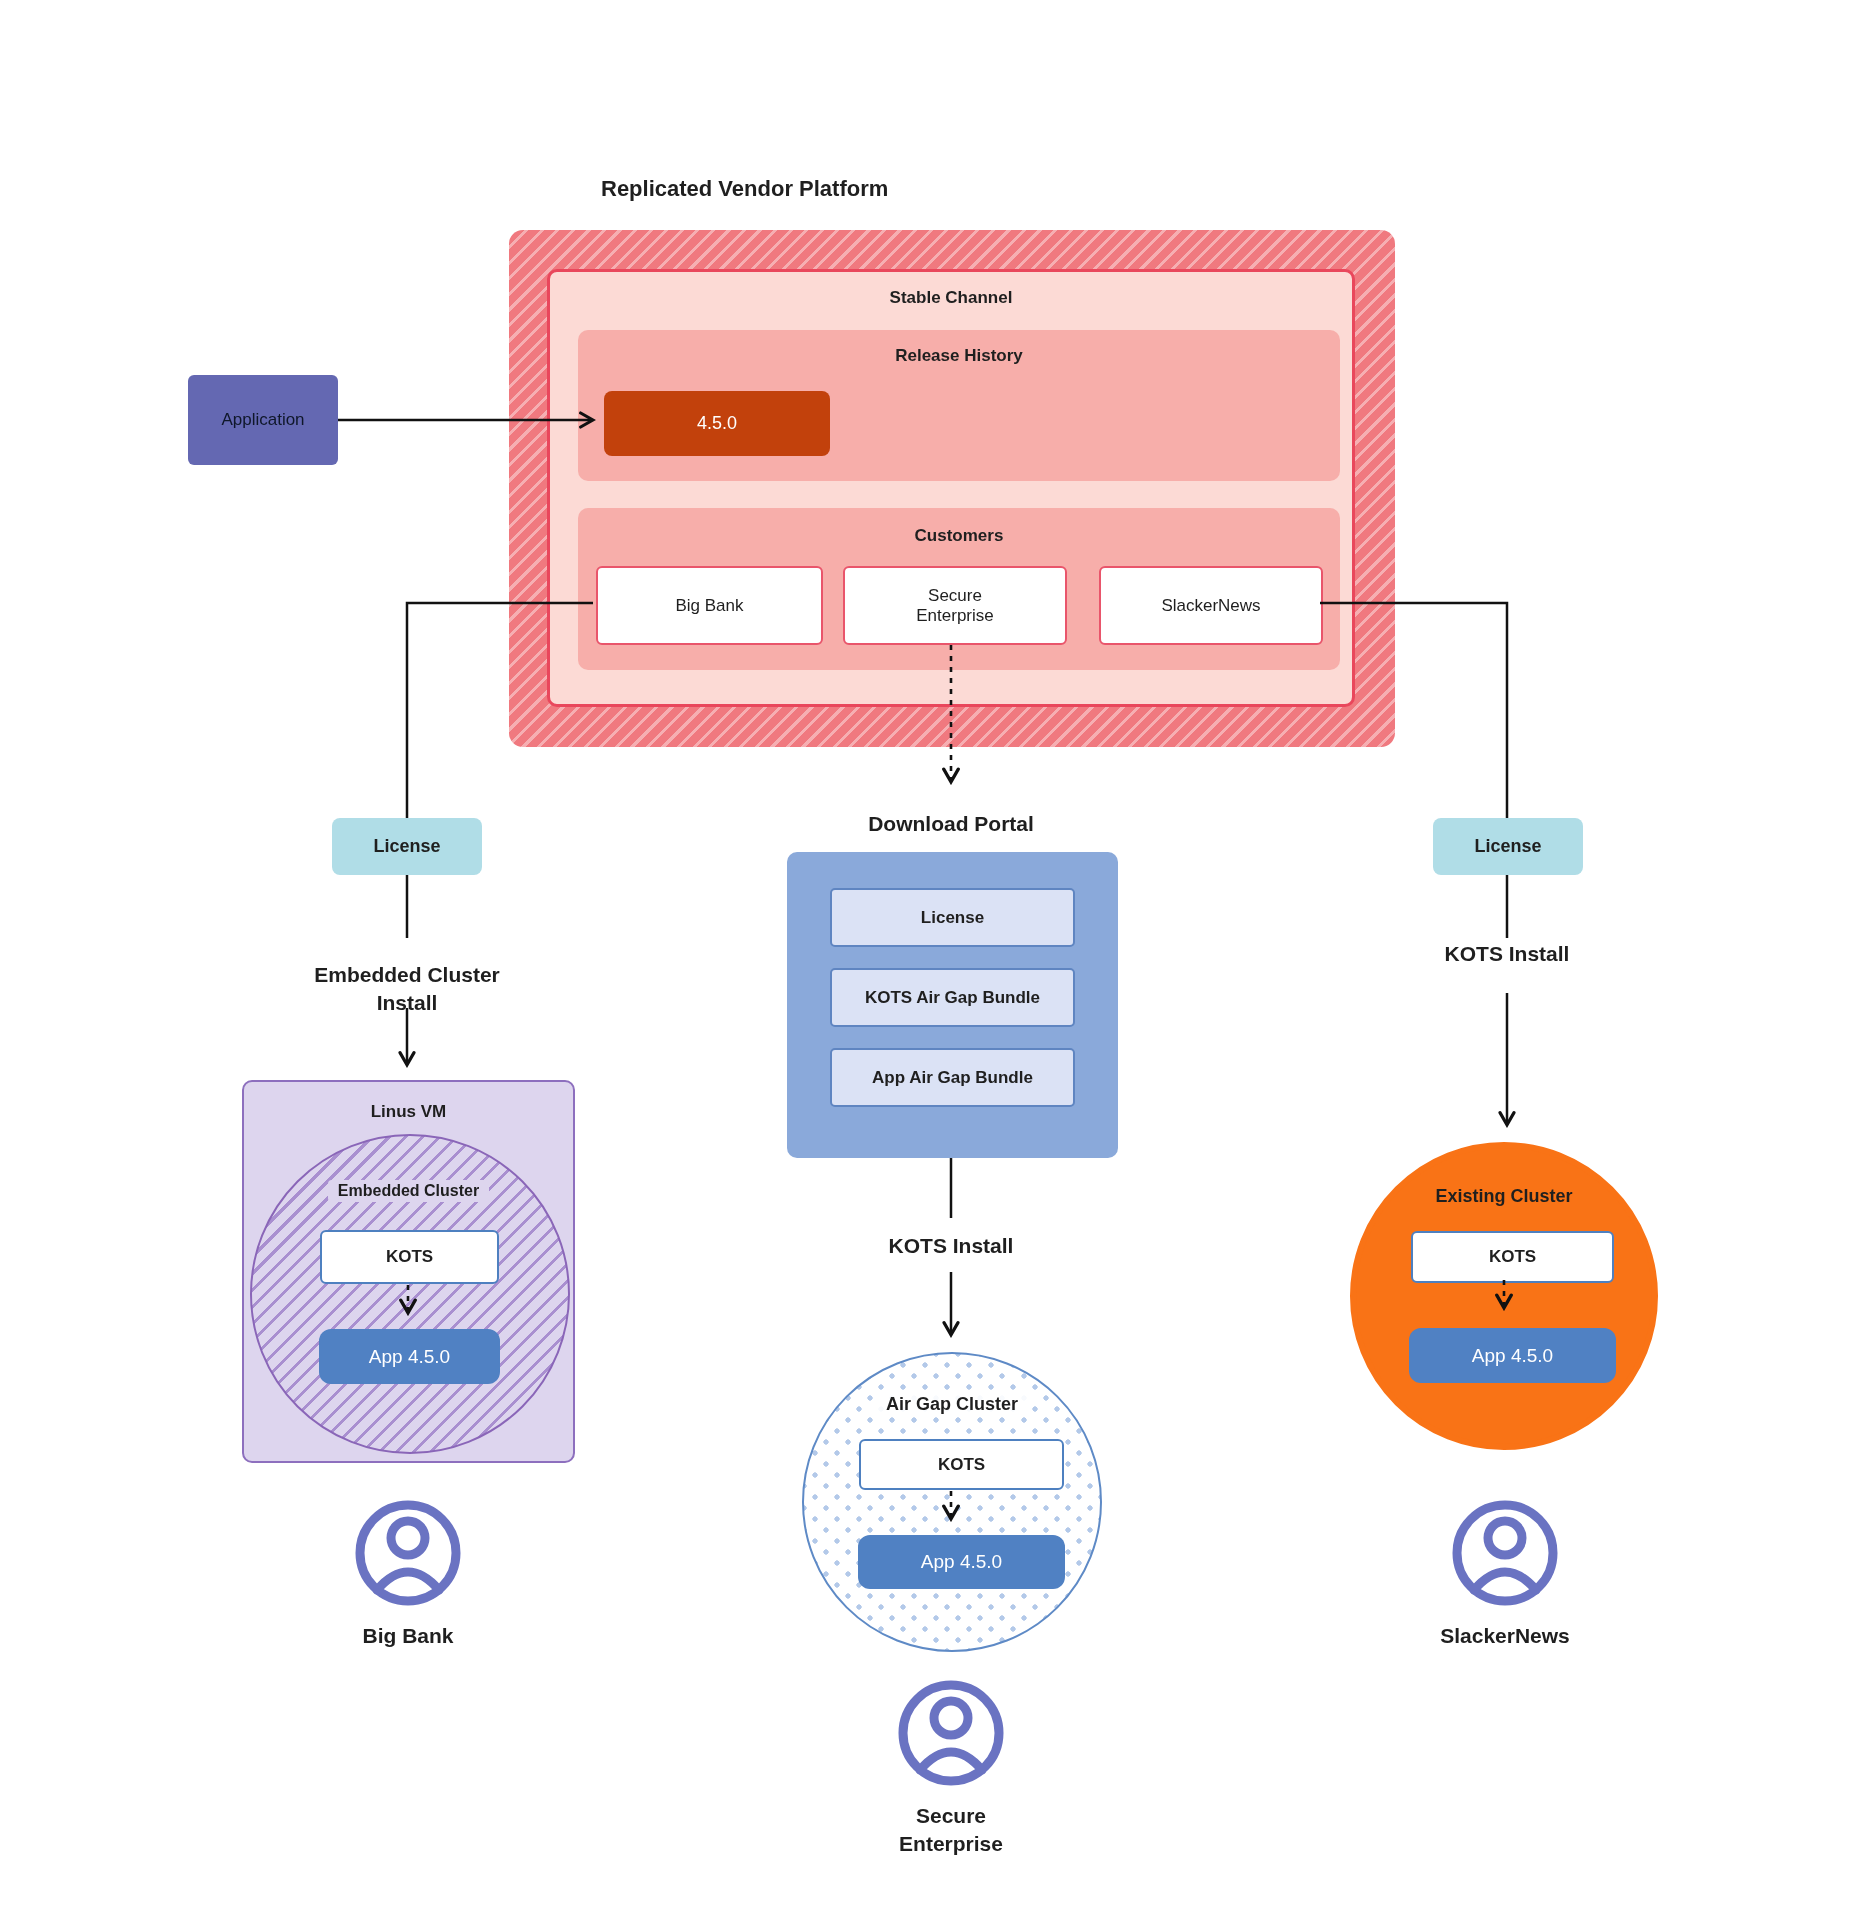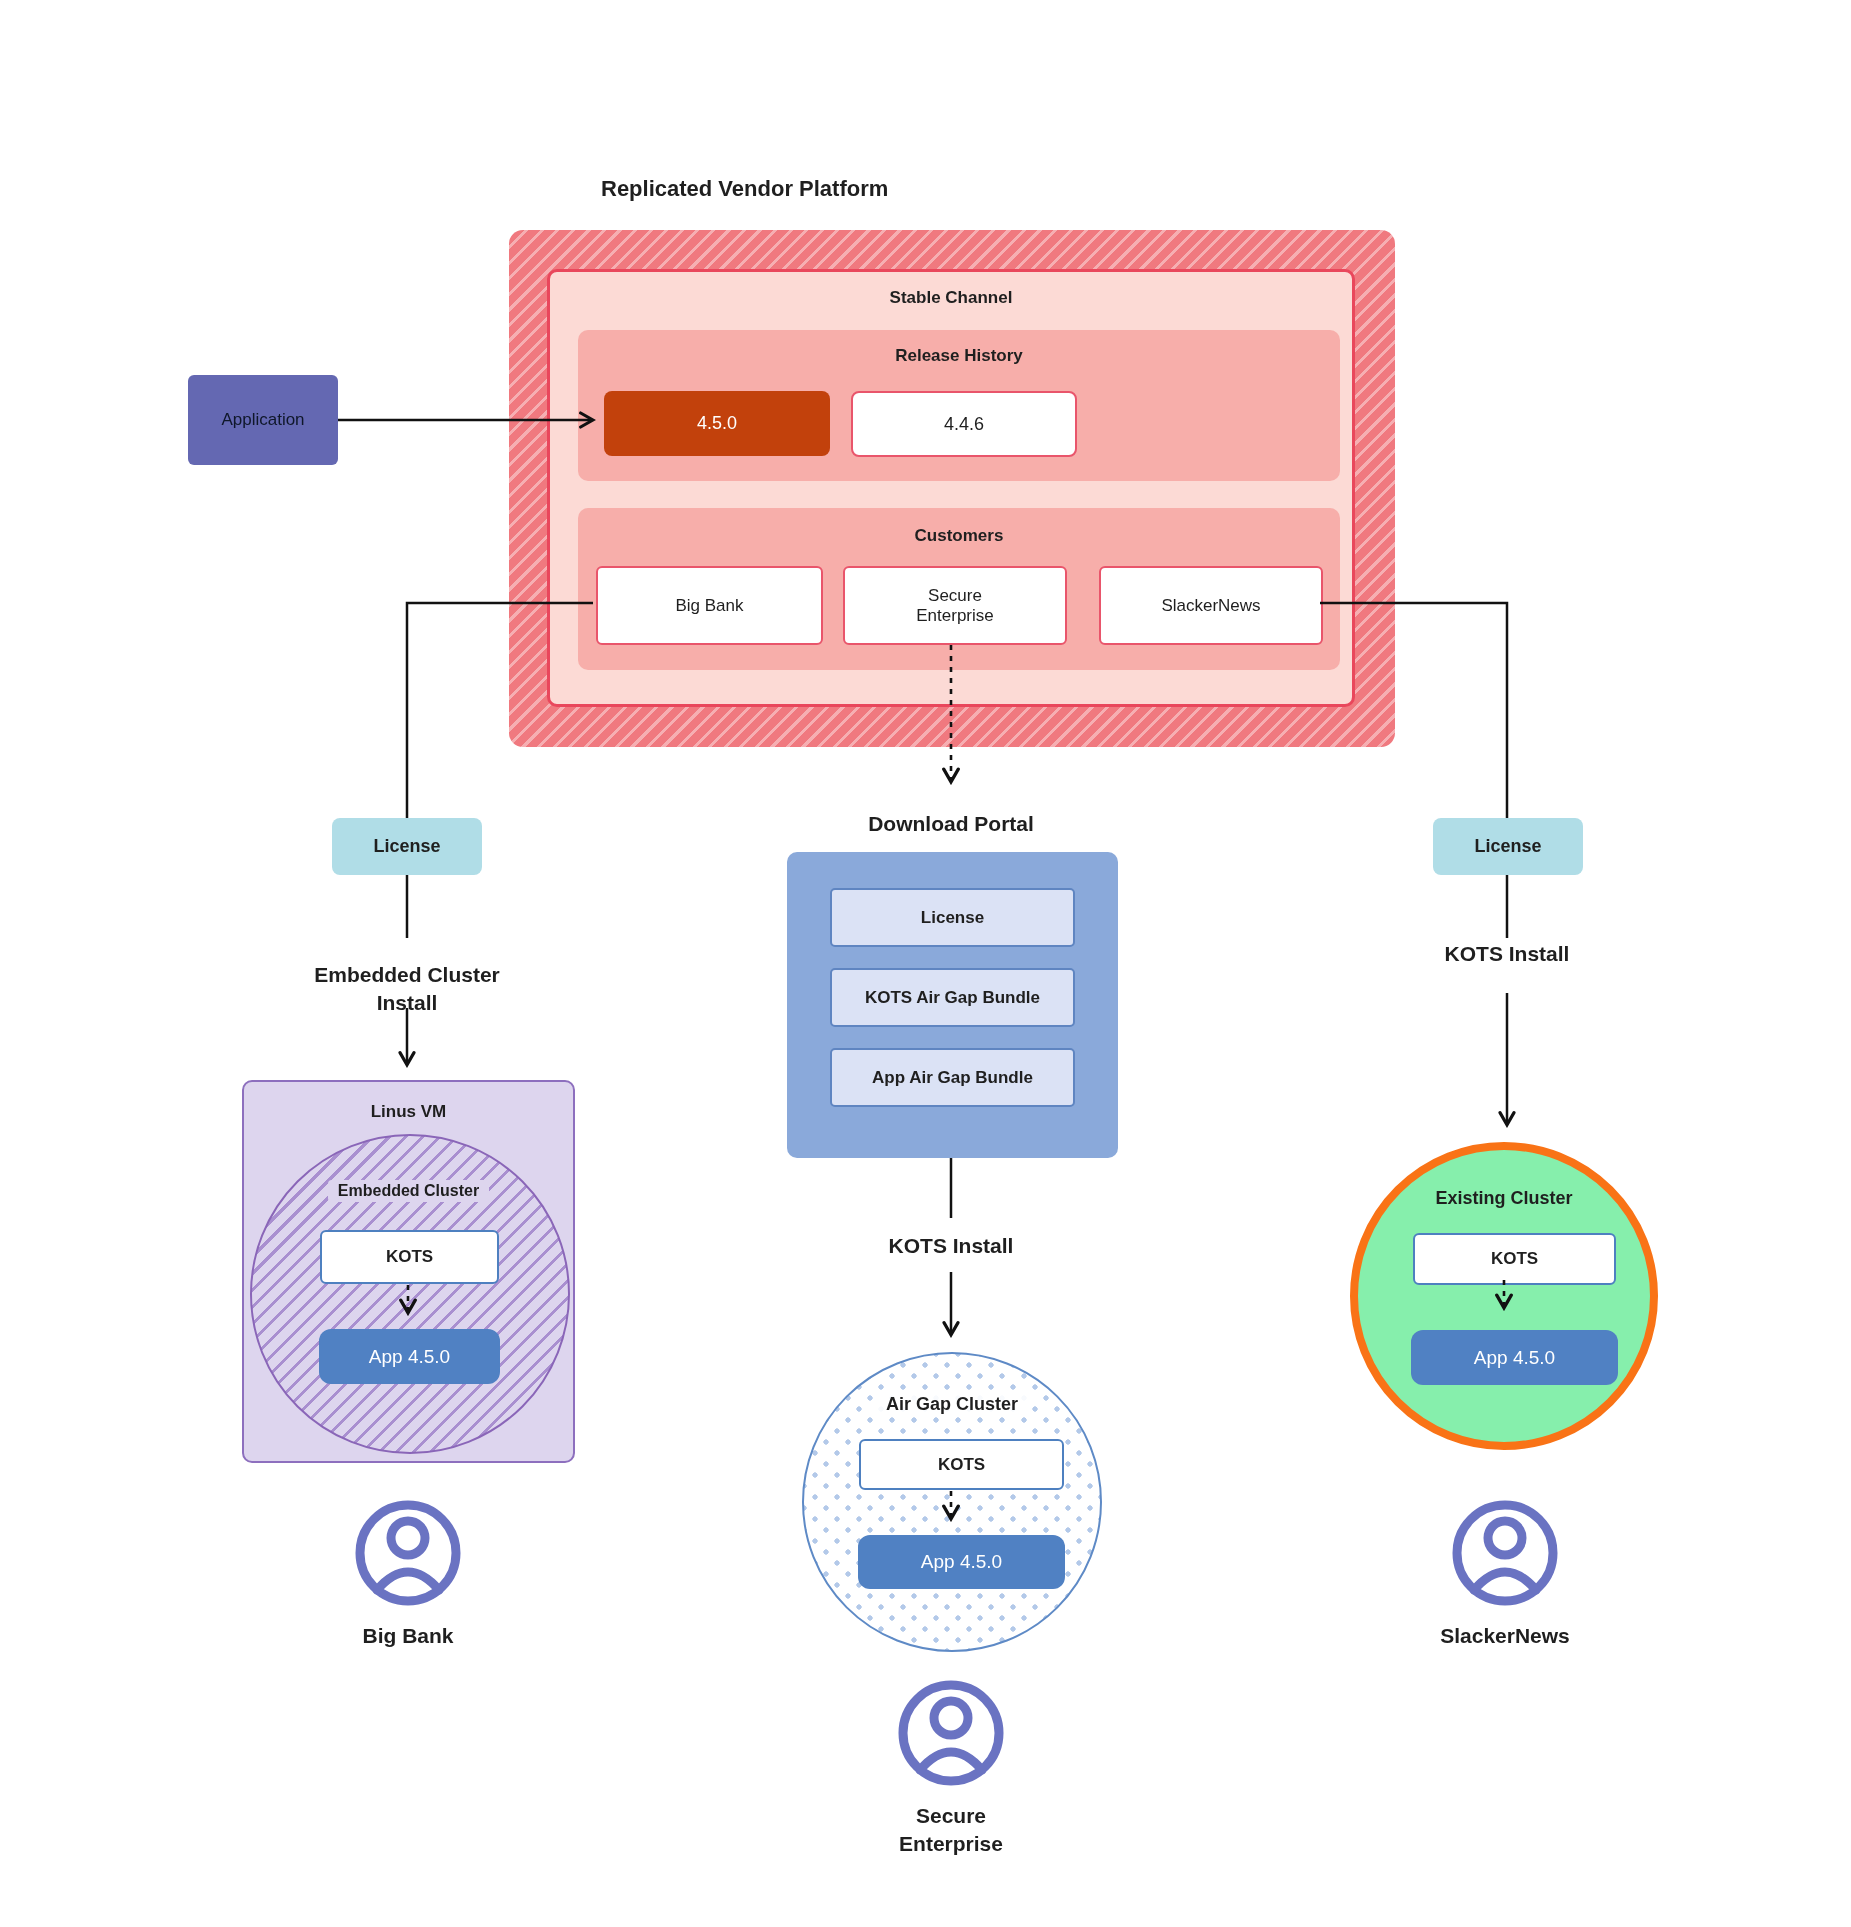--- a/index.html
+++ b/index.html
@@ -41,21 +41,21 @@
   .portal-item{background:#dbe2f5;border:2px solid #5f85c1;border-radius:5px;font-size:17px;font-weight:600;}
   .dots-circle{
     border-radius:50%;border:2px solid #5e8ac6;background-color:#ffffff;
     background-image:radial-gradient(#b3c9e9 2.4px, transparent 2.9px),
                      radial-gradient(#b3c9e9 2.4px, transparent 2.9px);
     background-size:22px 22px;background-position:0 0,11px 11px;
   }
   .chip-white{background:rgba(255,255,255,0.9);padding:2px 10px;border-radius:4px;display:inline-block;}
 
   
-  .pink-circle{border-radius:50%;border:8px solid #f97316;background:#86efac;}
+  .pink-circle{border-radius:50%;border:6px solid #f97316;background:#f97316;}
 
   .kots{background:#ffffff;border:2px solid #4e80c0;border-radius:6px;font-size:17px;font-weight:600;}
   .app-blue{background:#5081c3;border-radius:12px;color:#ffffff;font-size:19px;}
 
   svg.overlay{position:absolute;left:0;top:0;z-index:10;pointer-events:none;}
   .content{z-index:2;}
 </style>
 </head>
 <body>
 
@@ -64,21 +64,20 @@
   <div class="abs title content" style="left:601px;top:176px;width:700px;">Replicated Vendor Platform</div>
 
   <div class="abs hatch-red content" style="left:509px;top:230px;width:886px;height:517px;"></div>
 
   <div class="abs stable content" style="left:547px;top:269px;width:808px;height:438px;">
     <div class="abs small-lbl" style="left:0;top:16px;width:100%;text-align:center;">Stable Channel</div>
 
     <div class="abs section-pink" style="left:28px;top:58px;width:762px;height:151px;">
       <div class="abs small-lbl" style="left:0;top:16px;width:100%;text-align:center;">Release History</div>
       <div class="abs box release-hot" style="left:26px;top:61px;width:226px;height:65px;">4.5.0</div>
-      <div class="abs box white-red" style="left:273px;top:61px;width:226px;height:66px;">4.4.6</div>
     </div>
 
     <div class="abs section-pink" style="left:28px;top:236px;width:762px;height:162px;">
       <div class="abs small-lbl" style="left:0;top:18px;width:100%;text-align:center;">Customers</div>
       <div class="abs box cust-box" style="left:18px;top:58px;width:227px;height:79px;">
         <span>Big Bank</span>
       </div>
       <div class="abs box cust-box" style="left:265px;top:58px;width:224px;height:79px;">
         <span style="max-width:100px;display:inline-block;">Secure Enterprise</span>
       </div>

